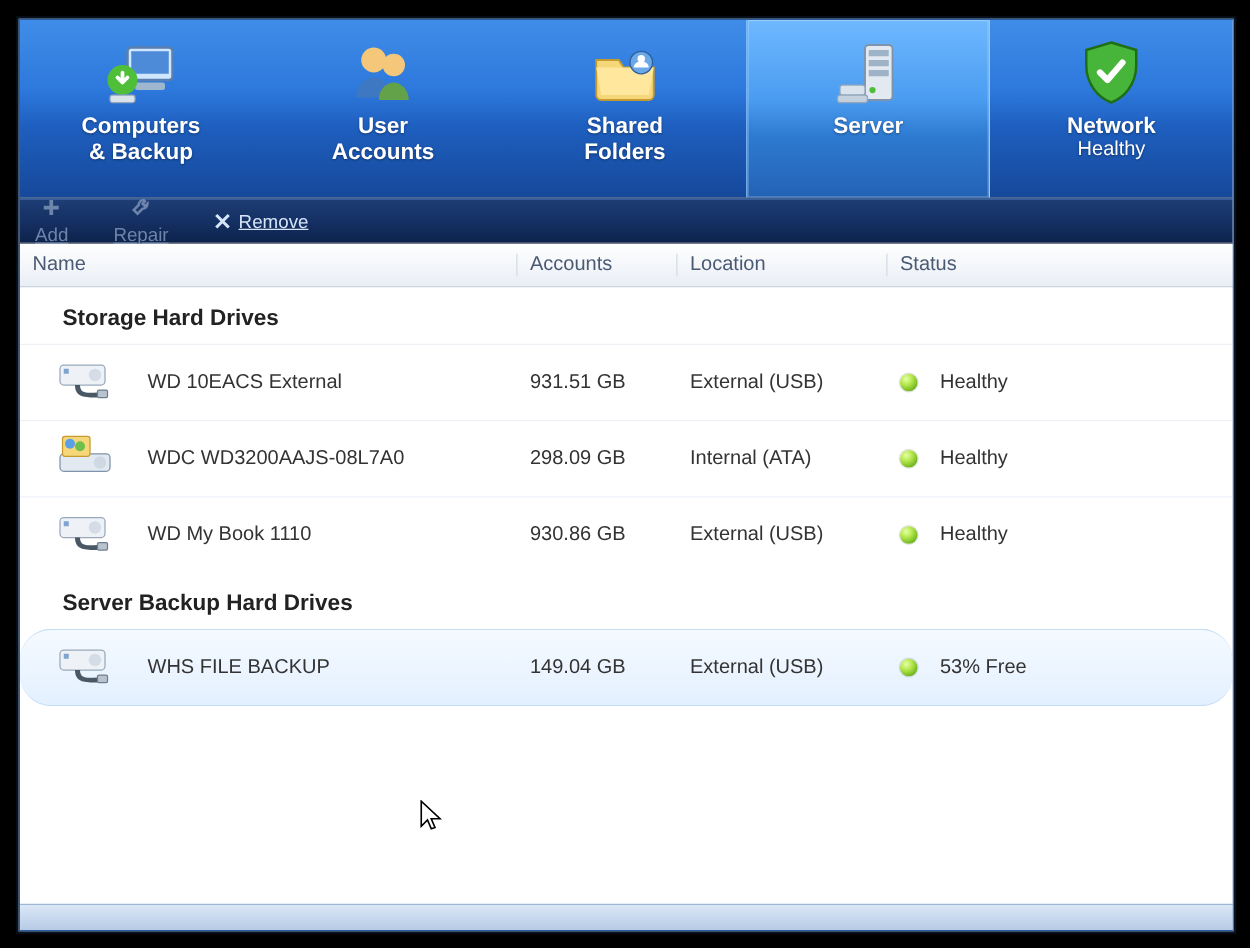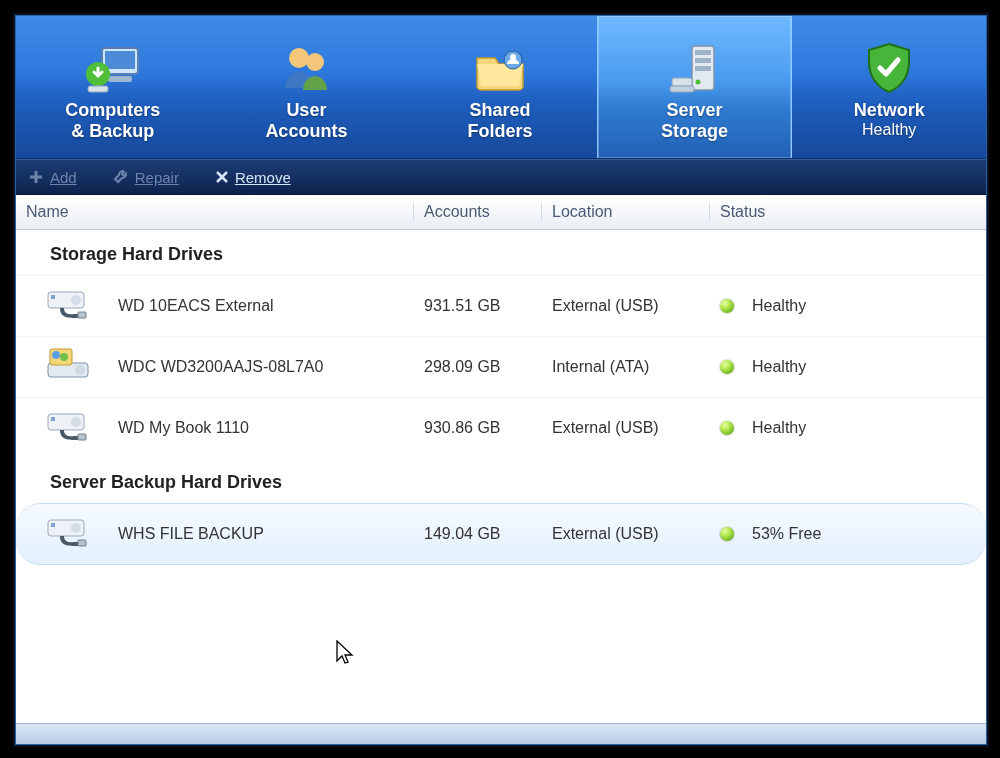--- a/index.html
+++ b/index.html
@@ -26,21 +26,21 @@
     display: flex;
     align-items: stretch;
     background: linear-gradient(to bottom,#3f8de8 0%,#2d78dc 40%,#1e5fbf 60%,#16489a 100%);
     height: 142px;
     border-bottom: 1px solid #0b2f63;
   }
   .nav-item {
     flex: 1;
     text-align: center;
     color: #fff;
-    padding-top: 20px;
+    padding-top: 10px;
     cursor: pointer;
     position: relative;
     font-size: 18px;
     font-weight: bold;
     line-height: 1.15;
     text-shadow: 0 1px 2px rgba(0,0,0,.4);
   }
   .nav-item .icon-slot {
     height: 64px;
     display: flex;
@@ -70,21 +70,21 @@
     padding: 0 6px;
     gap: 24px;
   }
   .tool-item {
     display: flex;
     align-items: center;
     gap: 6px;
     padding: 2px 6px;
     cursor: pointer;
   }
-  .tool-item.disabled { color: #6d84ab; }
+  .tool-item.disabled { color: #6d84ab; flex-direction: column; }
   .tool-item .u { text-decoration: underline; }
   .tool-item svg { stroke: currentColor; }
   
   .col-header {
     display: flex;
     align-items: center;
     height: 34px;
     background: linear-gradient(to bottom,#ffffff,#e9eef5);
     border-bottom: 1px solid #bcc7d6;
     color: #4a5a74;
@@ -194,21 +194,20 @@
         <rect x="28" y="6" width="22" height="44" rx="3" fill="#e2e9f1" stroke="#7f93ab" stroke-width="1.5"></rect>
         <rect x="31" y="10" width="16" height="5" fill="#9fb3c8"></rect>
         <rect x="31" y="18" width="16" height="5" fill="#9fb3c8"></rect>
         <rect x="31" y="26" width="16" height="5" fill="#9fb3c8"></rect>
         <circle cx="34" cy="42" r="2.5" fill="#4fbf3a"></circle>
         <rect x="8" y="38" width="20" height="8" rx="2" fill="#d9e3ec" stroke="#91a6bc"></rect>
         <rect x="6" y="46" width="24" height="6" rx="2" fill="#c3d0de" stroke="#91a6bc"></rect>
       </svg>
         </div>
     <div>Server</div>
-    <div class="">Storage</div>
       </div>
       <div class="nav-item">
     <div class="icon-slot">
           <svg width="62" height="56" viewBox="0 0 62 56">
         <path d="M31 4l20 6v12c0 16-10 26-20 30C21 48 11 38 11 22V10z" fill="#47b53a" stroke="#1f6f16" stroke-width="2"></path>
         <path d="M22 28l6 6 12-14" stroke="#fff" stroke-width="5" fill="none" stroke-linecap="round" stroke-linejoin="round"></path>
       </svg>
         </div>
     <div>Network</div>
     <div class="sub">Healthy</div>

